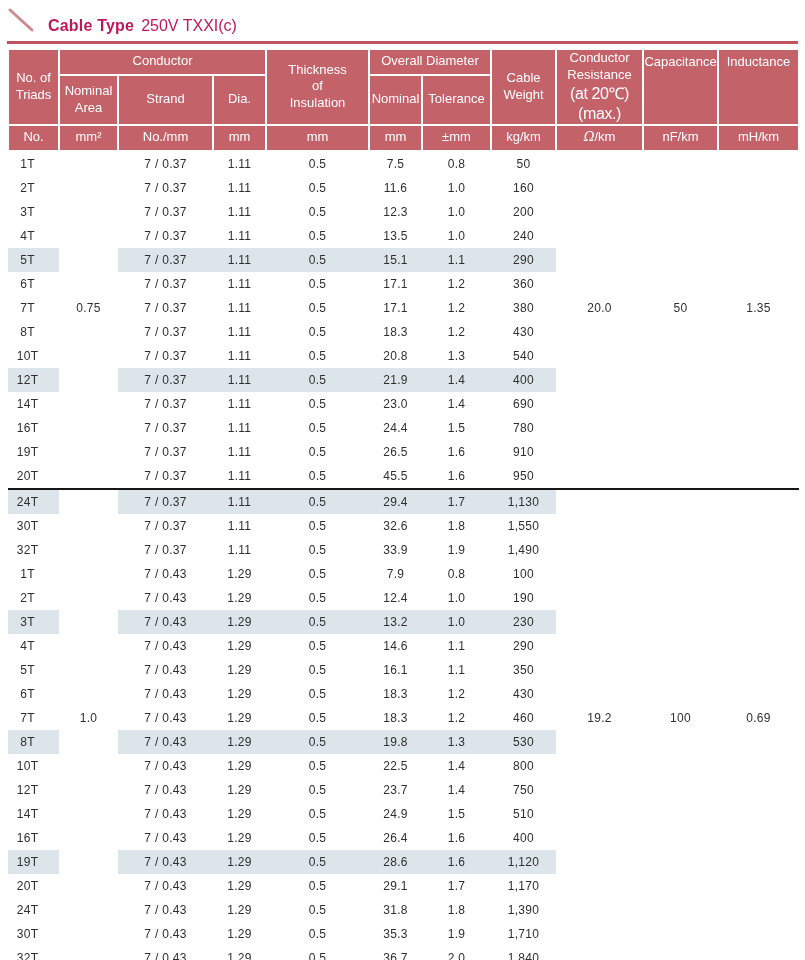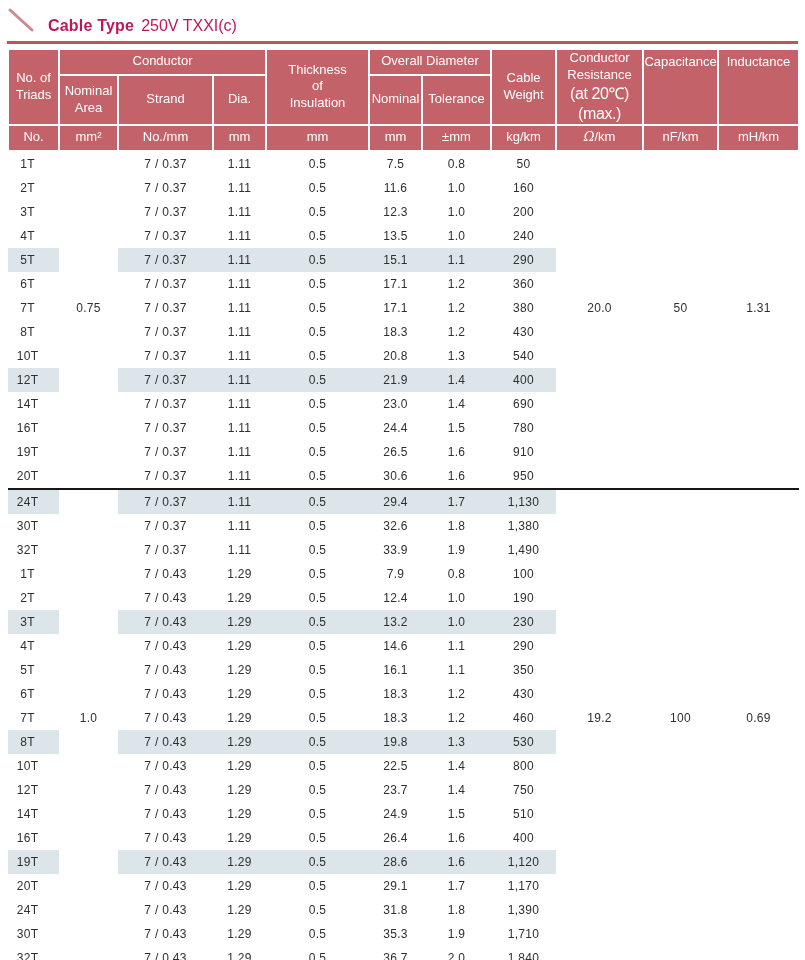--- a/index.html
+++ b/index.html
@@ -196,21 +196,21 @@
         <td class="c-triads">7T</td>
         <td>0.75</td>
         <td>7 / 0.37</td>
         <td>1.11</td>
         <td>0.5</td>
         <td>17.1</td>
         <td>1.2</td>
         <td>380</td>
         <td>20.0</td>
         <td>50</td>
-        <td>1.31</td>
+        <td>1.35</td>
       </tr>
       <tr>
         <td class="c-triads">8T</td>
         <td></td>
         <td>7 / 0.37</td>
         <td>1.11</td>
         <td>0.5</td>
         <td>18.3</td>
         <td>1.2</td>
         <td>430</td>
@@ -282,21 +282,21 @@
         <td></td>
         <td></td>
         <td></td>
       </tr>
       <tr>
         <td class="c-triads">20T</td>
         <td></td>
         <td>7 / 0.37</td>
         <td>1.11</td>
         <td>0.5</td>
-        <td>30.6</td>
+        <td>45.5</td>
         <td>1.6</td>
         <td>950</td>
         <td></td>
         <td></td>
         <td></td>
       </tr>
       <tr class="divider-above">
         <td class="c-triads hl">24T</td>
         <td></td>
         <td class="hl">7 / 0.37</td>
@@ -310,21 +310,21 @@
         <td></td>
       </tr>
       <tr>
         <td class="c-triads">30T</td>
         <td></td>
         <td>7 / 0.37</td>
         <td>1.11</td>
         <td>0.5</td>
         <td>32.6</td>
         <td>1.8</td>
-        <td>1,380</td>
+        <td>1,550</td>
         <td></td>
         <td></td>
         <td></td>
       </tr>
       <tr>
         <td class="c-triads">32T</td>
         <td></td>
         <td>7 / 0.37</td>
         <td>1.11</td>
         <td>0.5</td>

